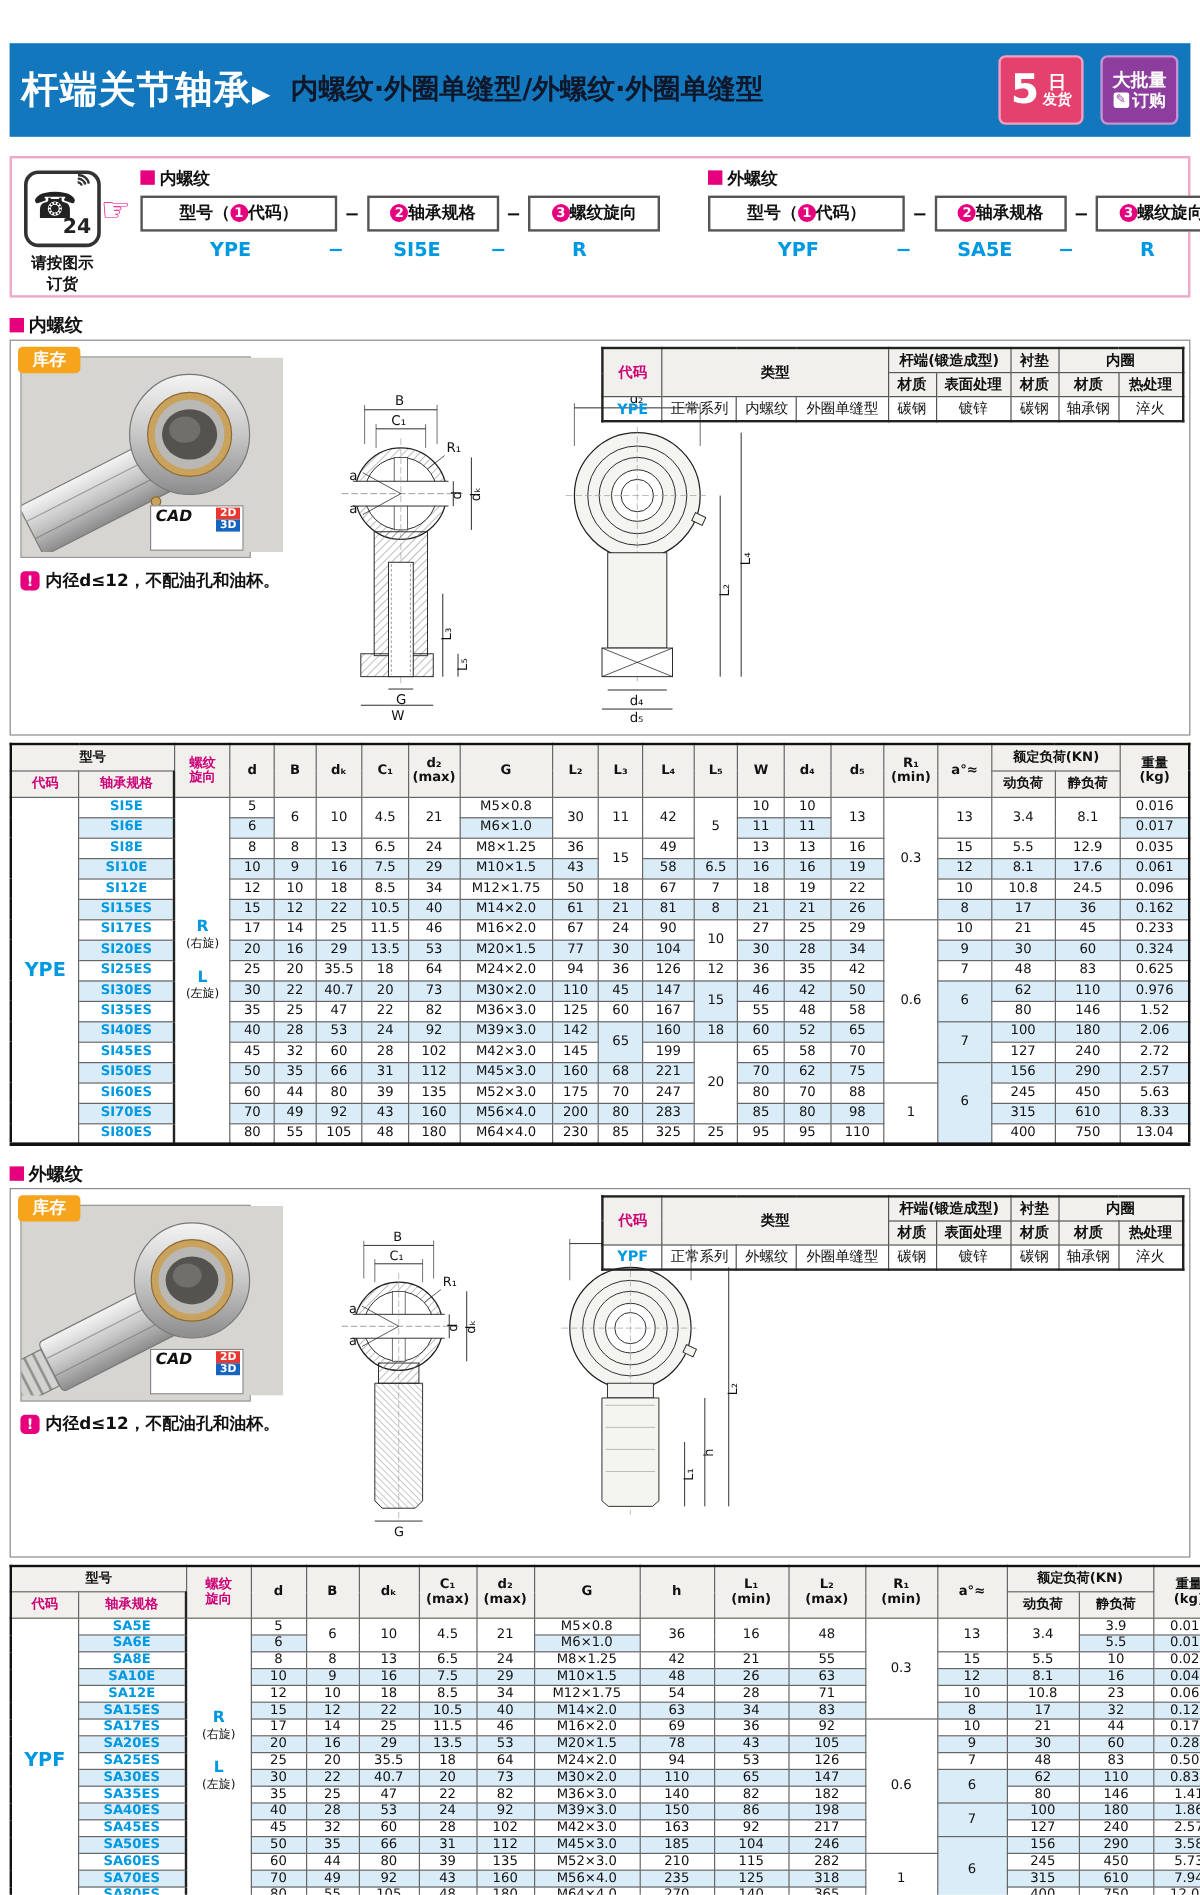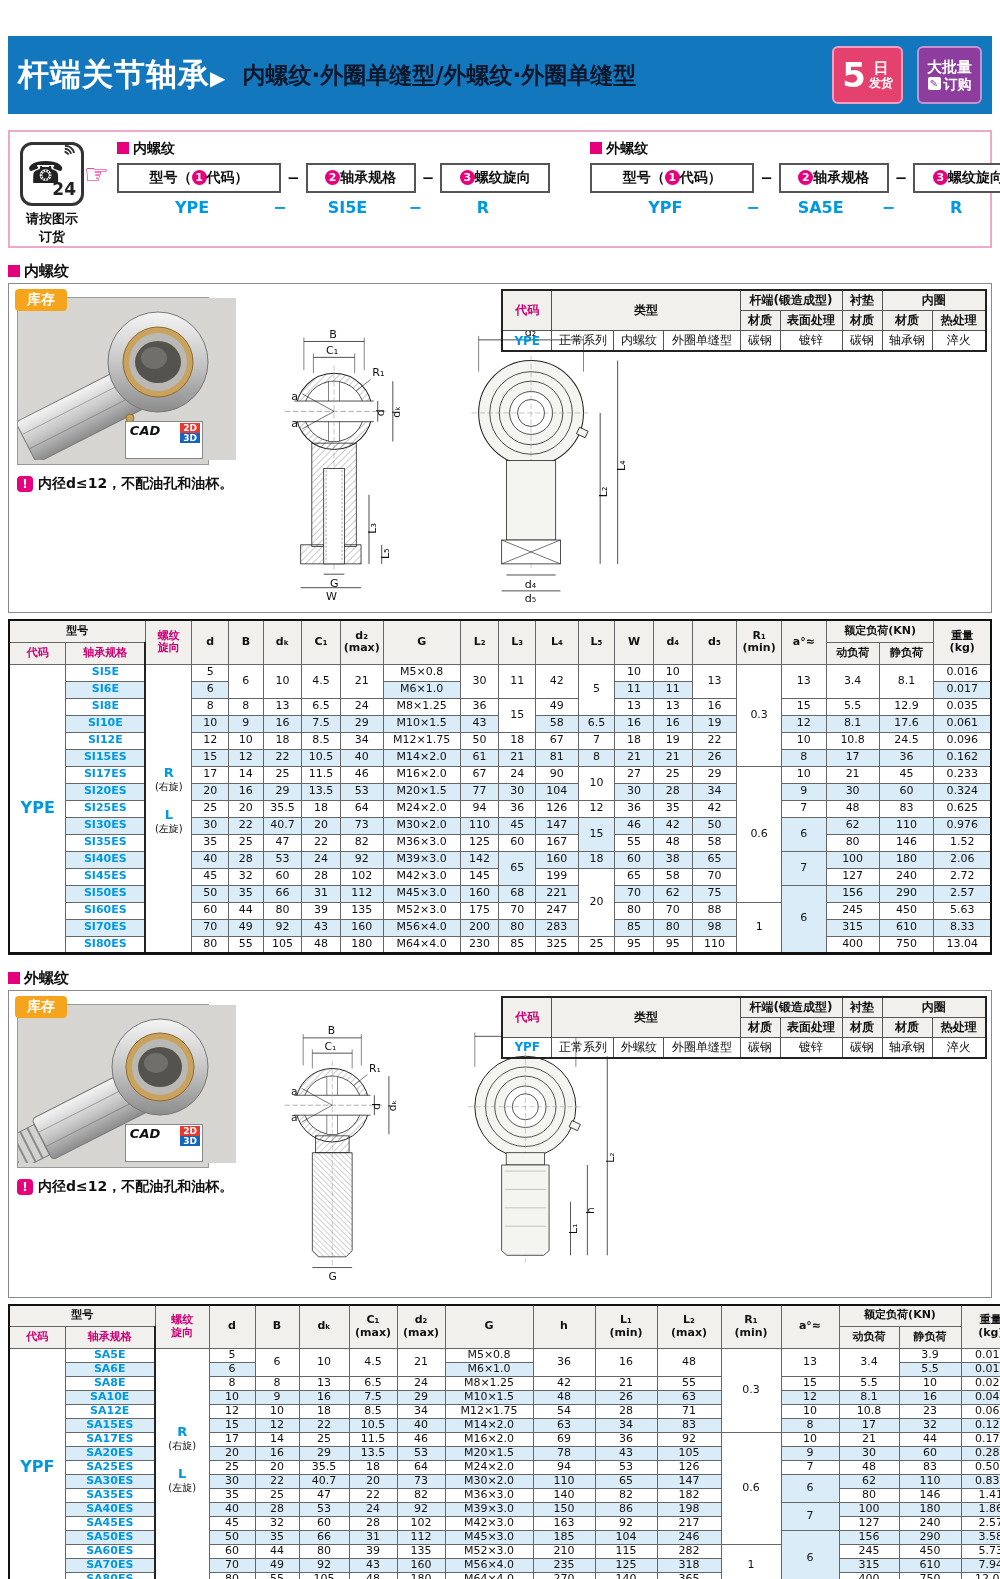--- a/index.html
+++ b/index.html
@@ -619,21 +619,21 @@
             <td>28</td>
             <td>53</td>
             <td>24</td>
             <td>92</td>
             <td>M39×3.0</td>
             <td>142</td>
             <td rowspan="2">65</td>
             <td>160</td>
             <td>18</td>
             <td>60</td>
-            <td>38</td>
+            <td>52</td>
             <td>65</td>
             <td rowspan="2">7</td>
             <td>100</td>
             <td>180</td>
             <td>2.06</td>
           </tr>
           <tr>
             <td class="spec">SI45ES</td>
             <td>45</td>
             <td>32</td>

